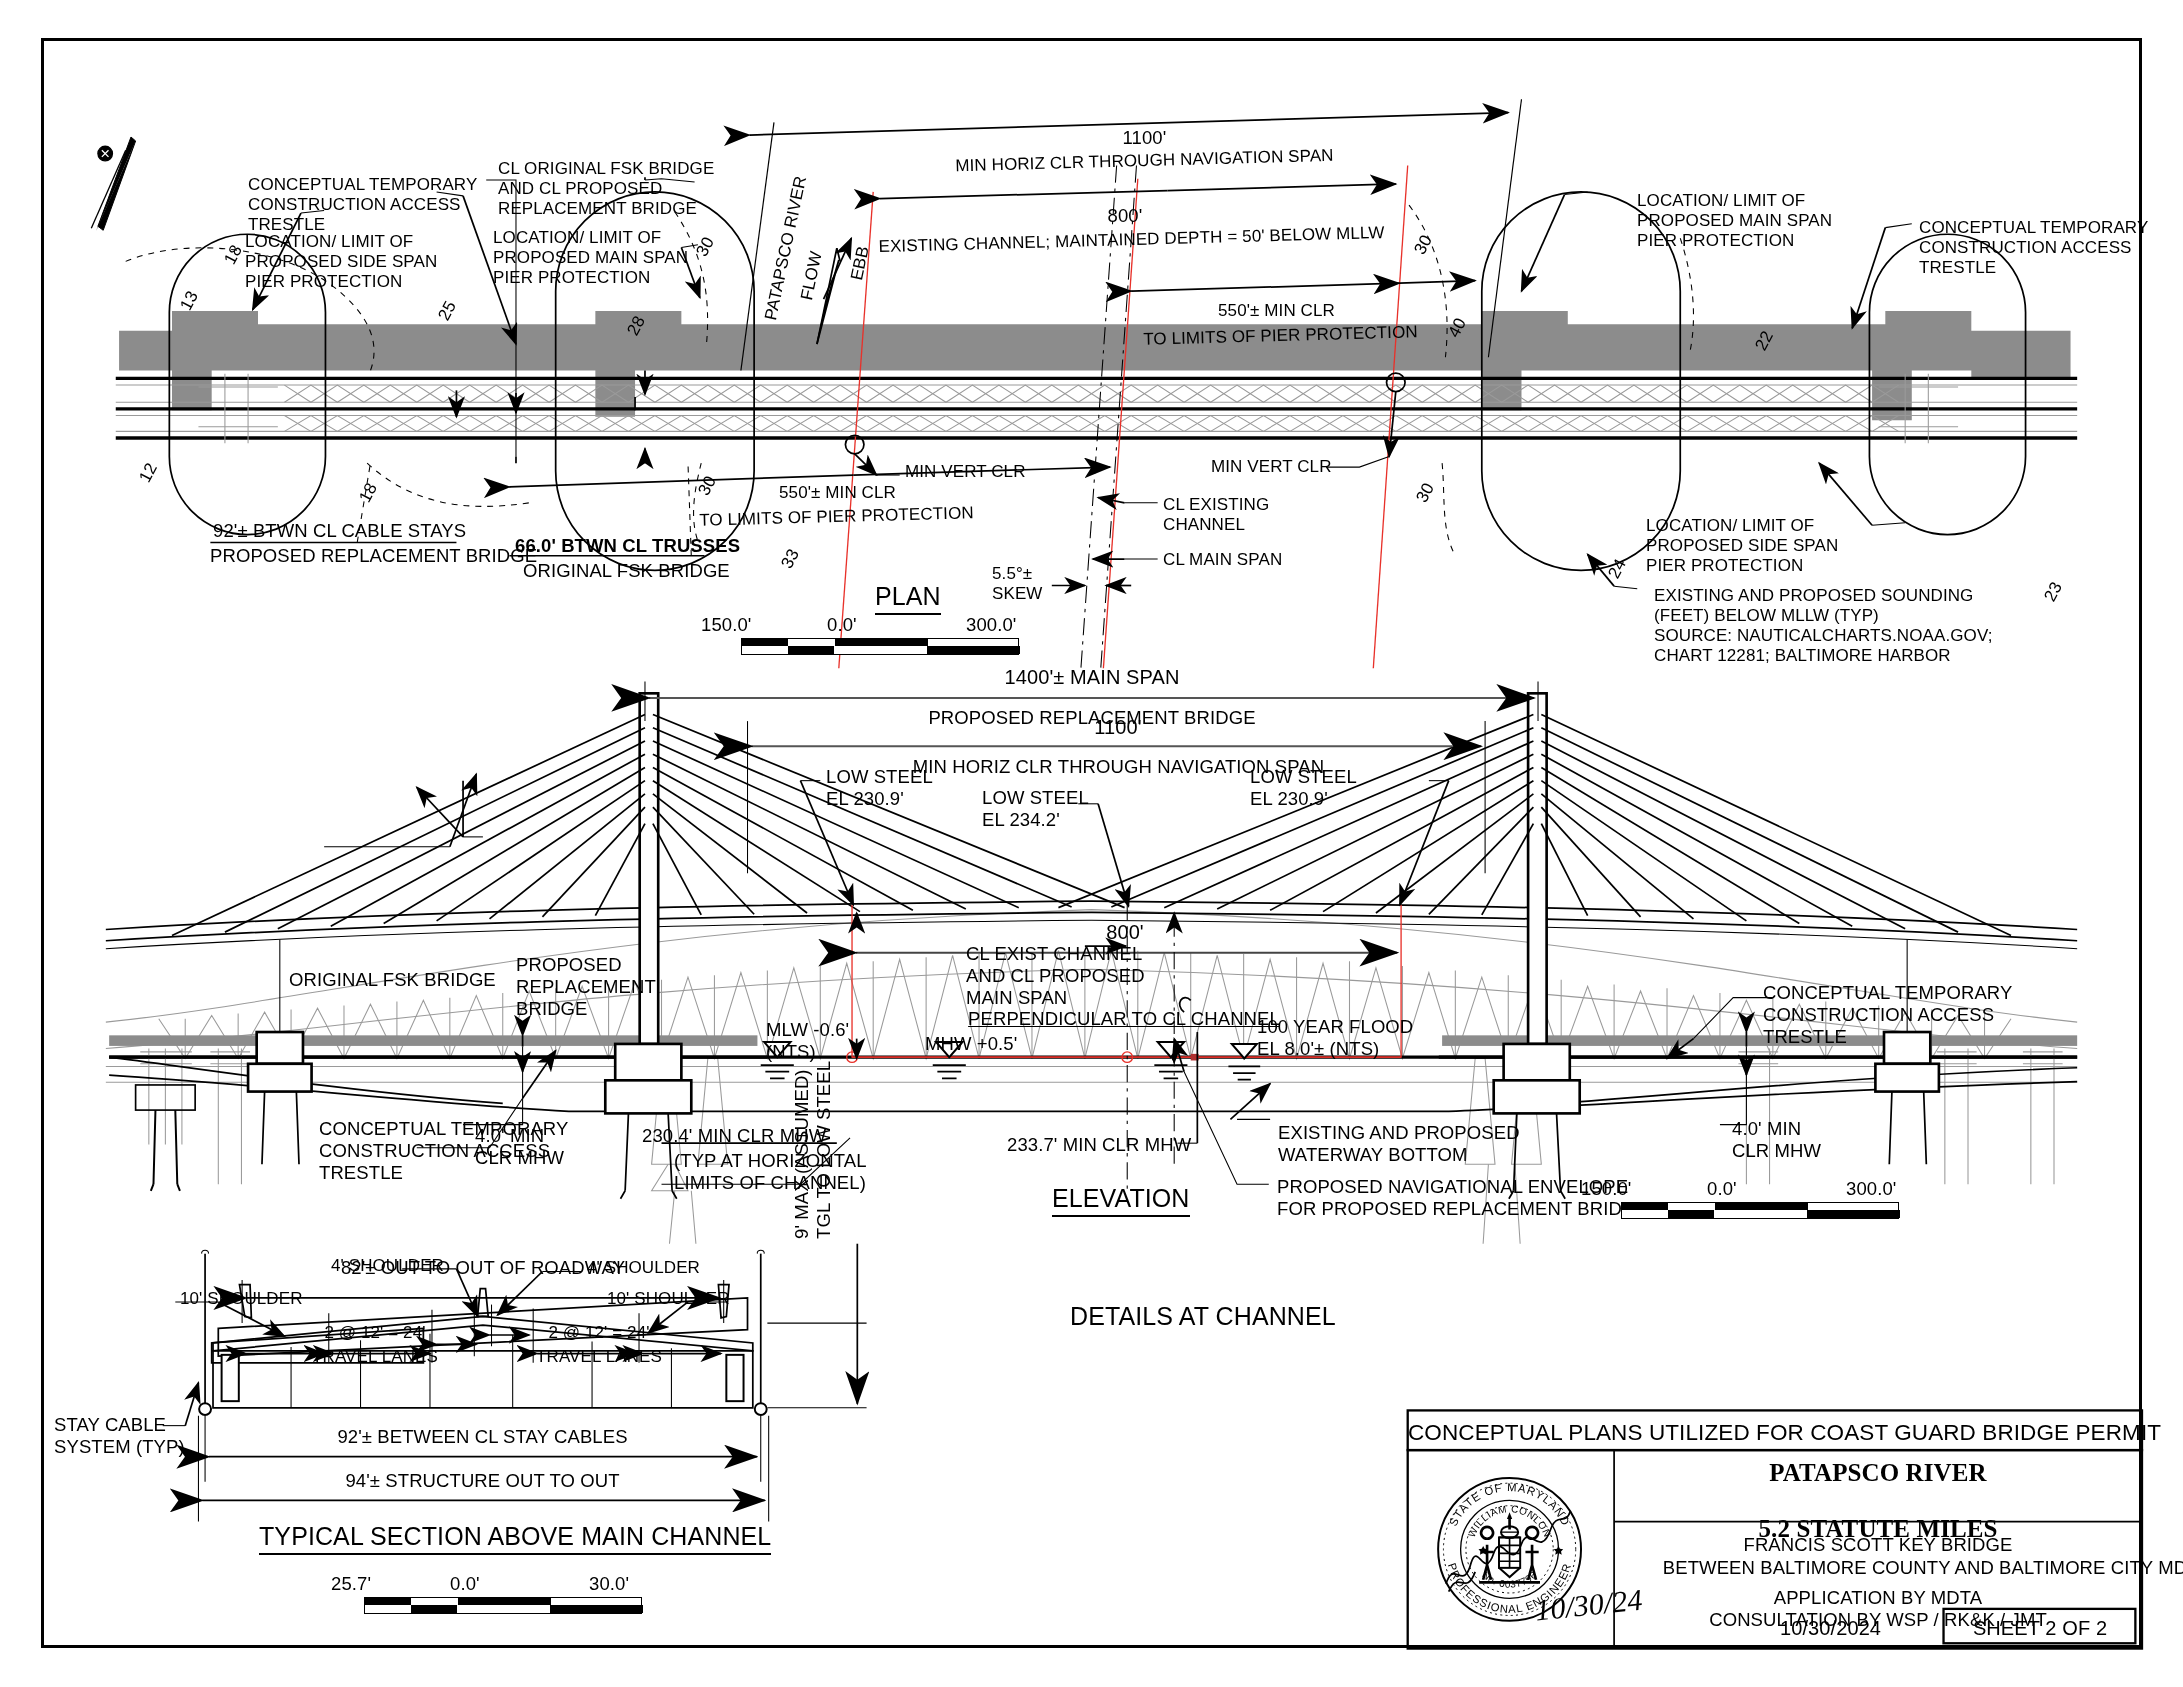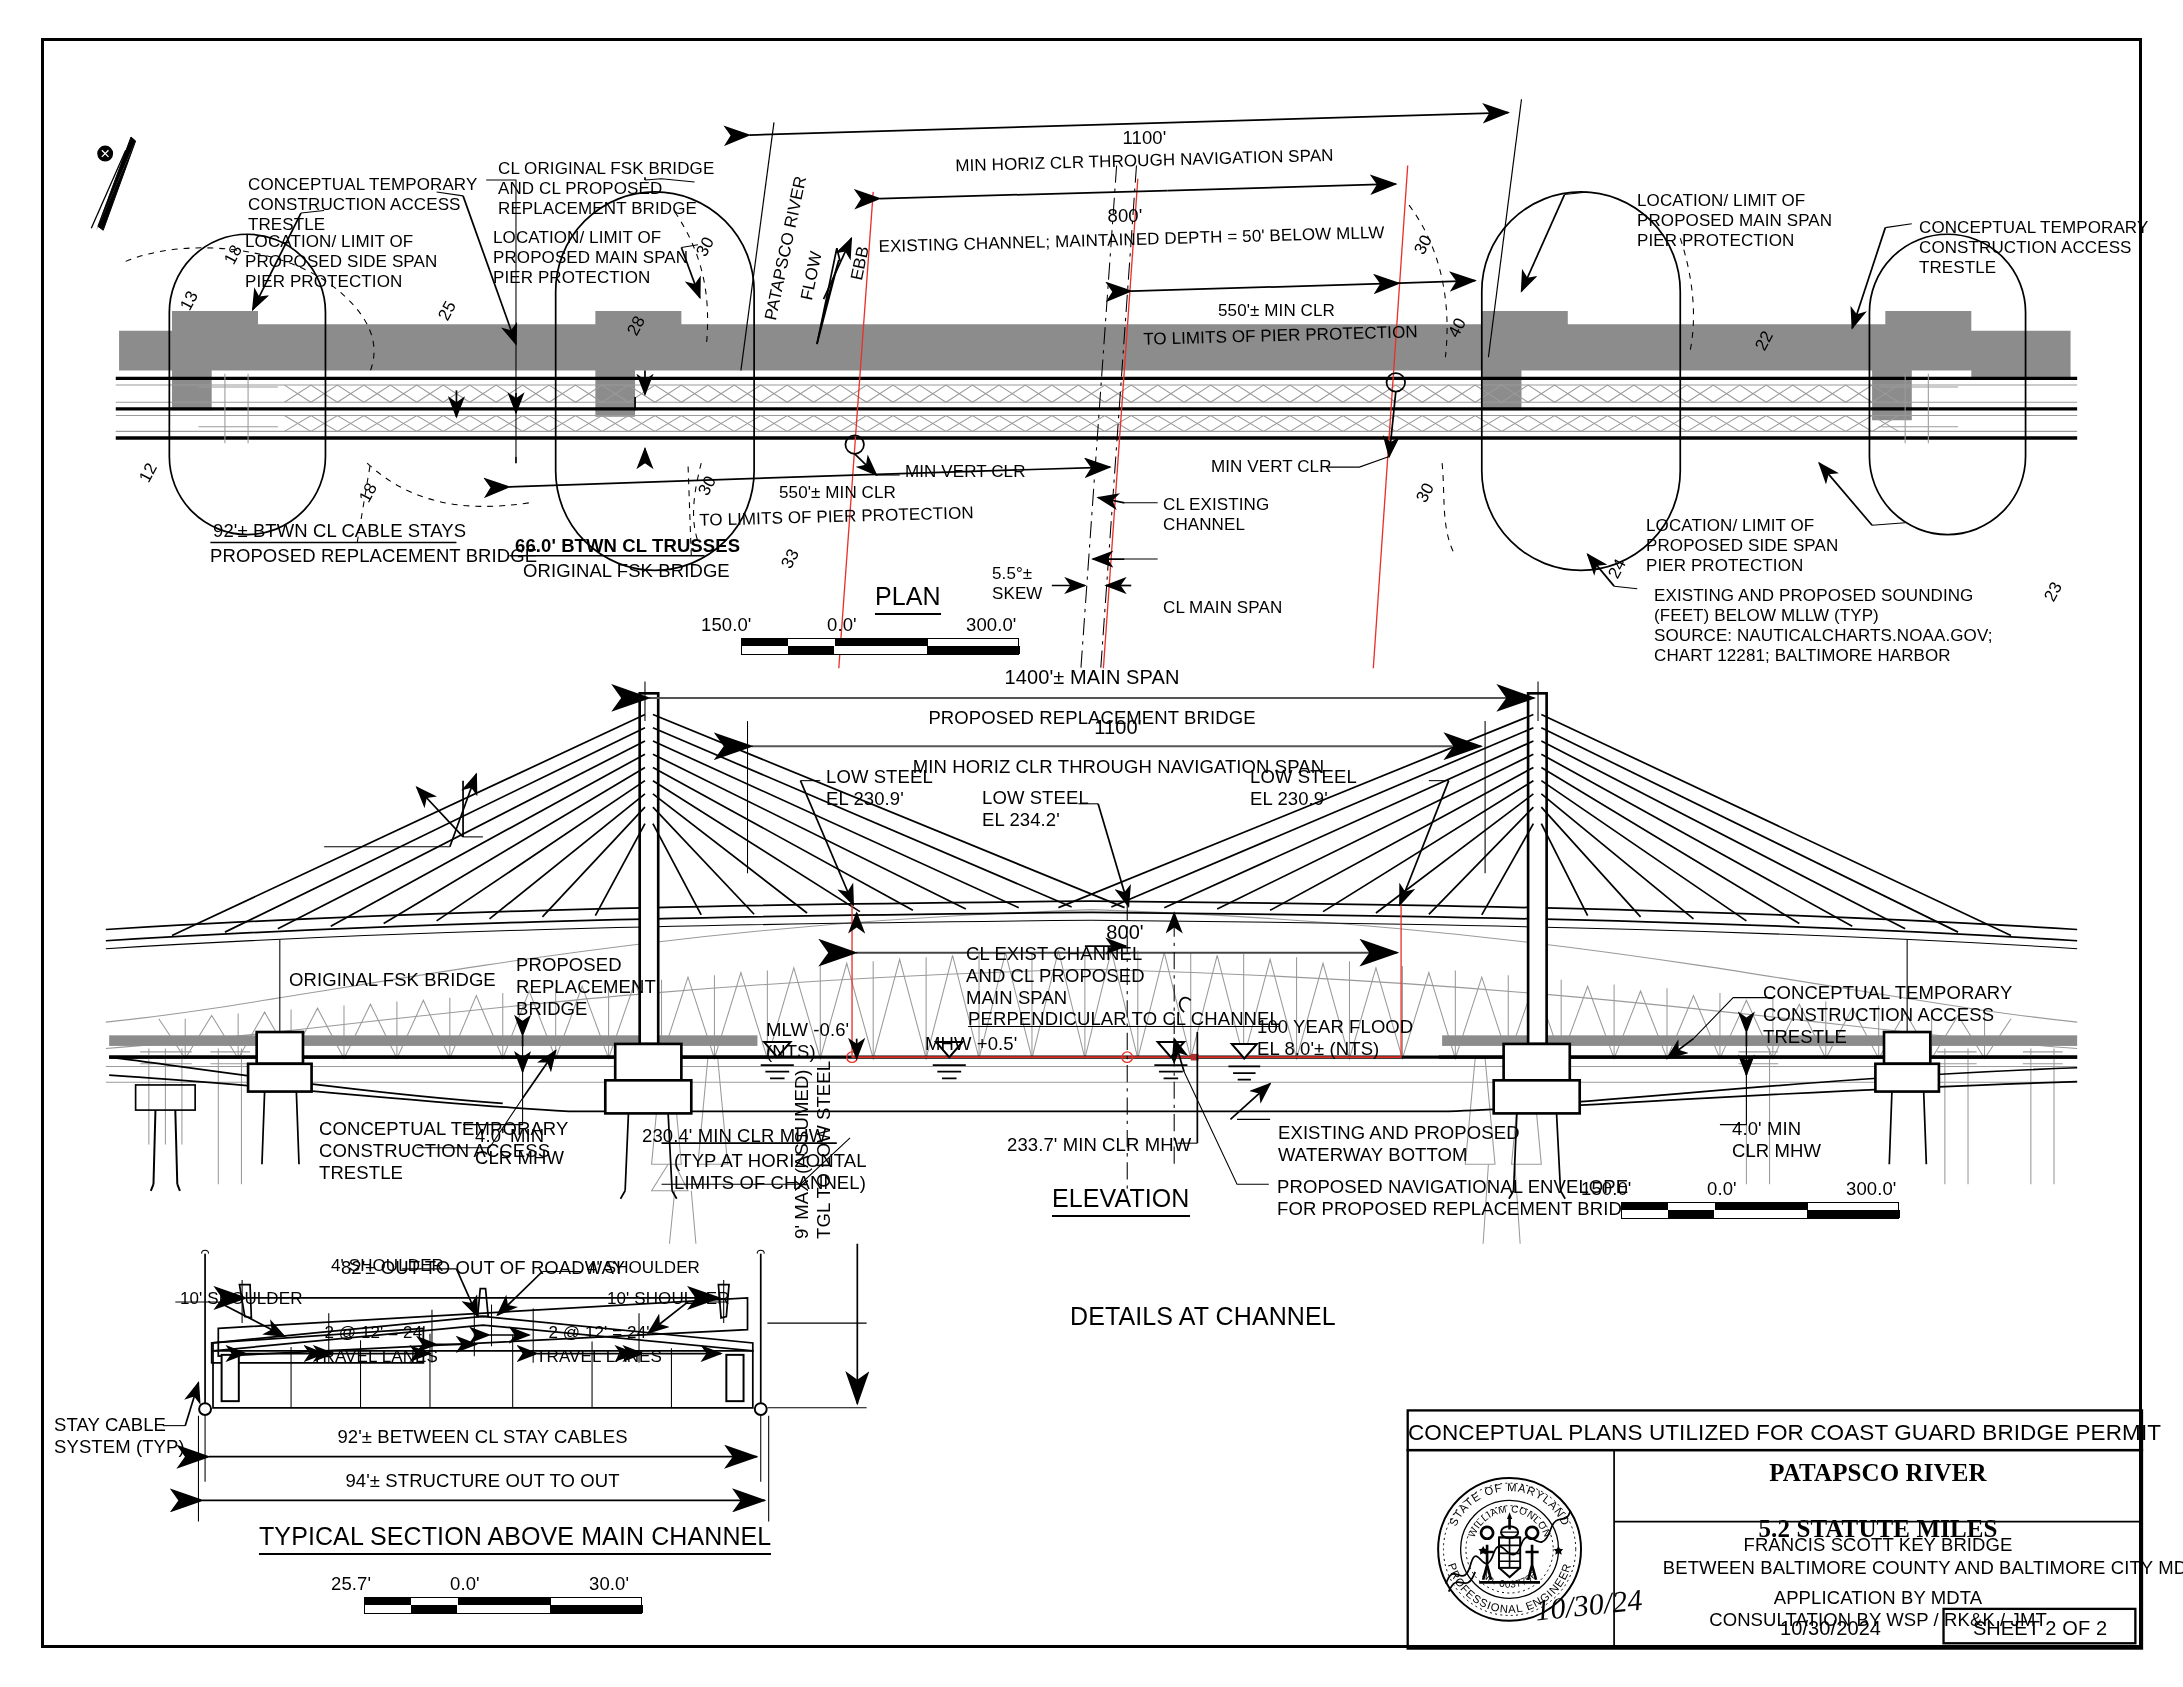--- a/index.html
+++ b/index.html
@@ -560,21 +560,21 @@
   <div class="t f28 ctr" style="left:1019px;top:205px;width:212px;">800'</div>
   <div class="t f26 ctr" style="left:847px;top:230px;width:569px;transform:rotate(-1.6deg);">EXISTING CHANNEL; MAINTAINED DEPTH = 50' BELOW MLLW</div>
   <div class="t f26 ctr" style="left:1154px;top:301px;width:245px;">550'± MIN CLR</div>
   <div class="t f26 ctr" style="left:1125px;top:326px;width:311px;transform:rotate(-1.6deg);">TO LIMITS OF PIER PROTECTION</div>
   <div class="t f26 ctr" style="left:715px;top:483px;width:245px;">550'± MIN CLR</div>
   <div class="t f26 ctr" style="left:681px;top:507px;width:311px;transform:rotate(-1.6deg);">TO LIMITS OF PIER PROTECTION</div>
 
   <div class="t f26" style="left:905px;top:462px;">MIN VERT CLR</div>
   <div class="t f26" style="left:1211px;top:457px;">MIN VERT CLR</div>
   <div class="t f26" style="left:1163px;top:495px;">CL EXISTING<br>CHANNEL</div>
-  <div class="t f26" style="left:1163px;top:550px;margin-top:48px;">CL MAIN SPAN</div>
+  <div class="t f26" style="left:1163px;top:550px;">CL MAIN SPAN</div>
   <div class="t f26" style="left:992px;top:564px;">5.5°±<br>SKEW</div>
 
   <div class="t f28" style="left:213px;top:520px;">92'± BTWN CL CABLE STAYS</div>
   <div class="t f28" style="left:210px;top:545px;">PROPOSED REPLACEMENT BRIDGE</div>
   <div class="t f28" style="left:515px;top:535px;font-weight:bold;">66.0' BTWN CL TRUSSES</div>
   <div class="t f28" style="left:523px;top:560px;">ORIGINAL FSK BRIDGE</div>
 
   <div class="t f26" style="left:180px;top:291px;transform:rotate(-62deg);">13</div>
   <div class="t f26" style="left:139px;top:463px;transform:rotate(-62deg);">12</div>
   <div class="t f26" style="left:224px;top:245px;transform:rotate(-62deg);">18</div>

